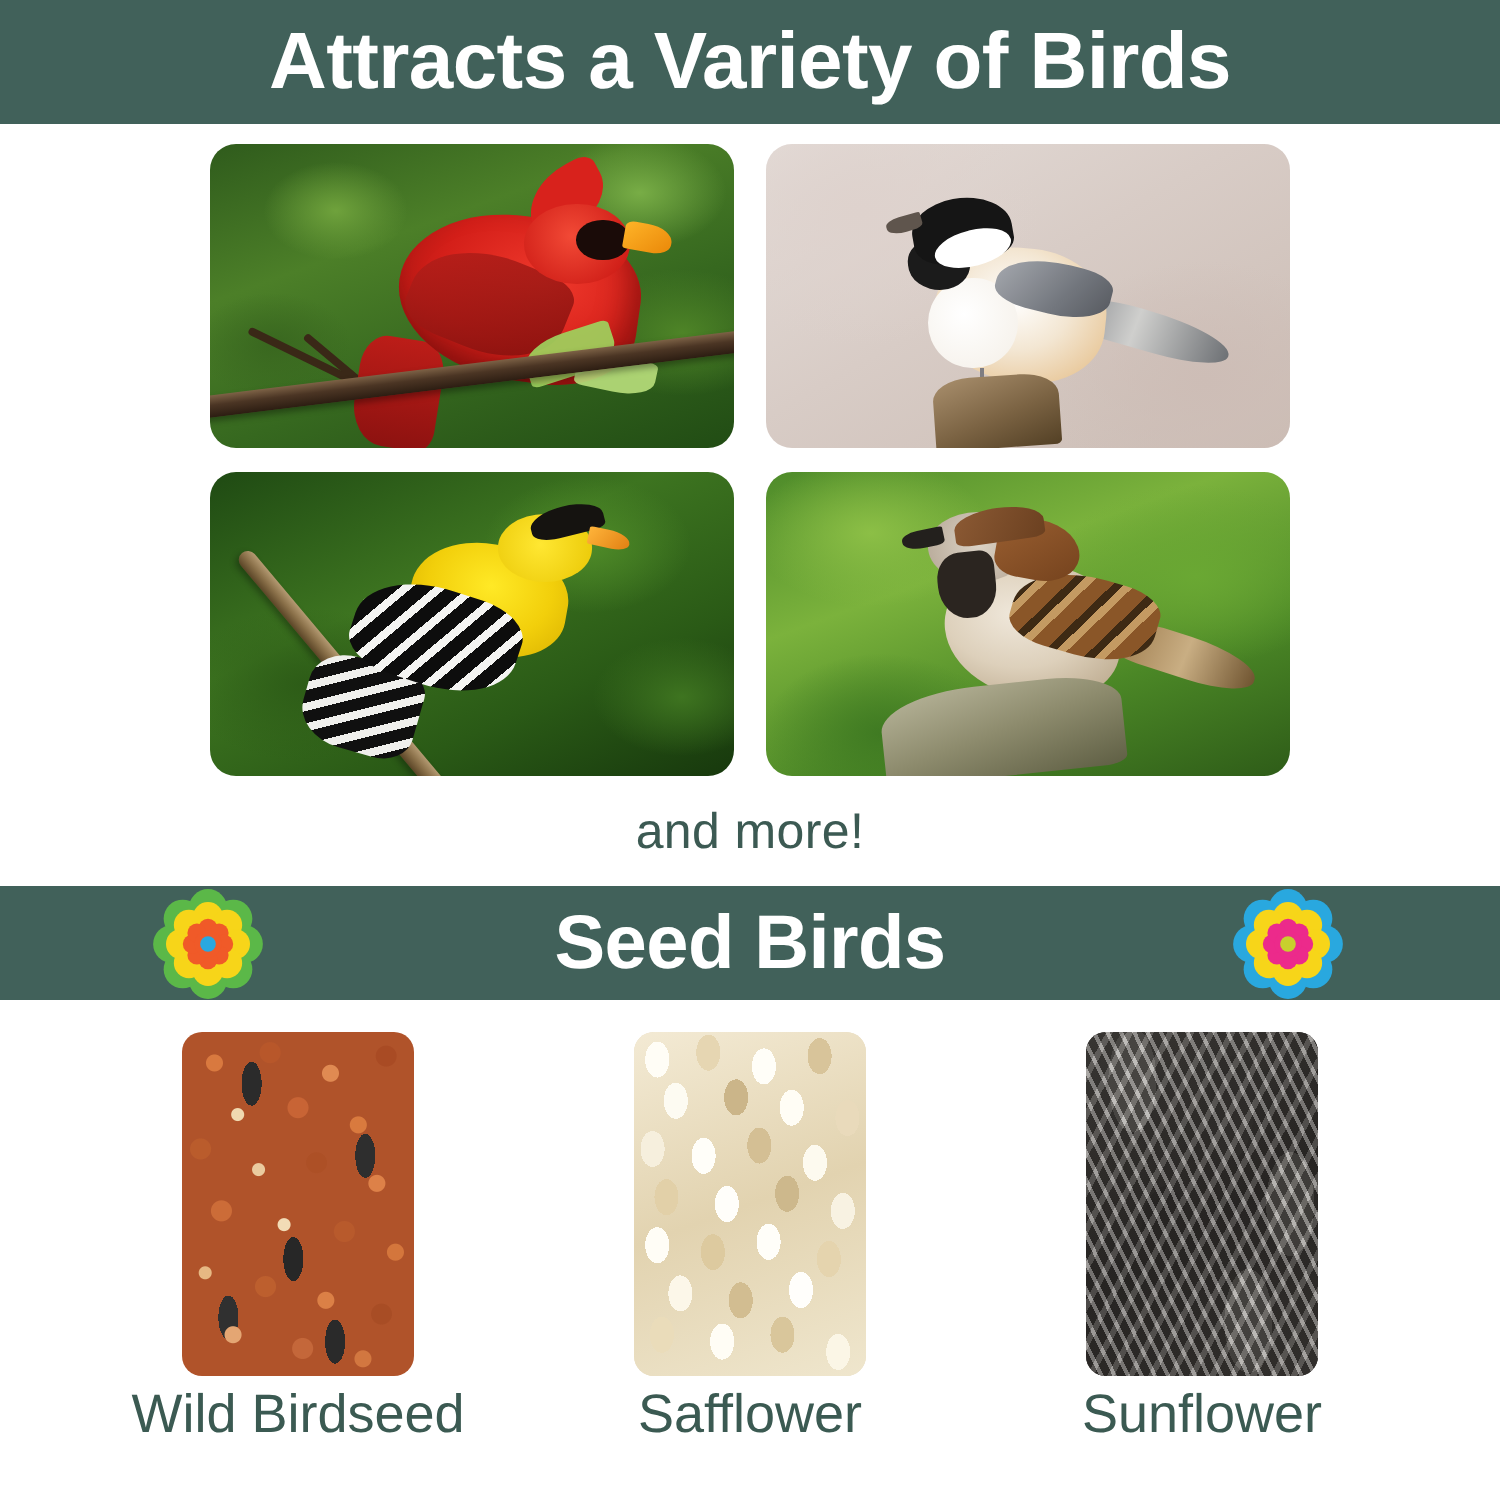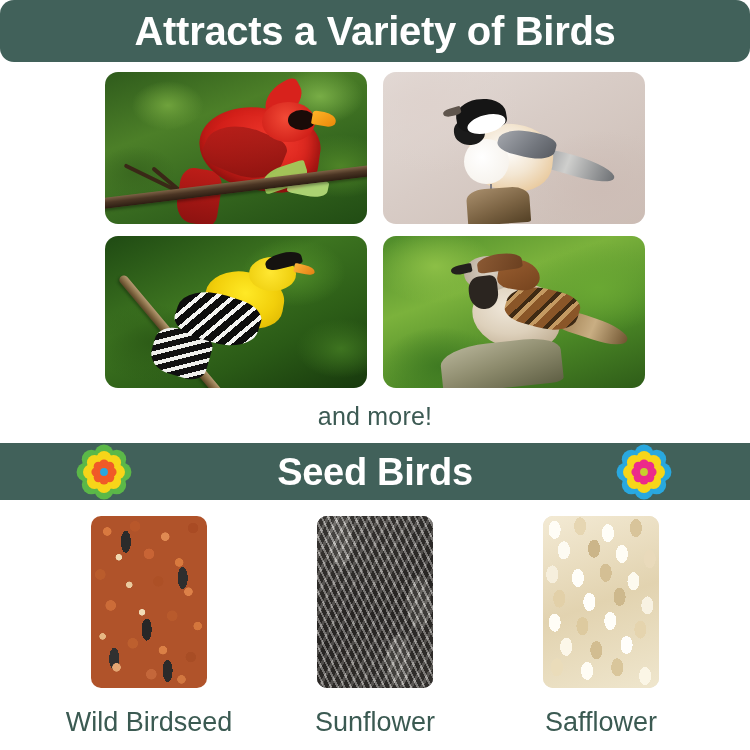--- a/index.html
+++ b/index.html
@@ -28,21 +28,20 @@
     left: 0;
     width: 750px;
     background: #41615a;
     display: flex;
     align-items: center;
     justify-content: center;
   }
   .banner-top {
     top: 0;
     height: 62px;
-    border-radius: 14px;
   }
   .banner-seed {
     top: 443px;
     height: 57px;
   }
   .banner-title {
     color: #ffffff;
     font-size: 40px;
     font-weight: bold;
     letter-spacing: -0.3px;
@@ -458,21 +457,21 @@
     align-items: center;
   }
   .seed-swatch {
     width: 116px;
     height: 172px;
     border-radius: 10px;
     overflow: hidden;
     position: relative;
   }
   .seed-label {
-    margin-top: 19px;
+    margin-top: 4px;
     color: #3b5a52;
     font-size: 27px;
     font-weight: normal;
     white-space: nowrap;
   }
 
   
   .tex-wild {
     width: 100%; height: 100%;
     background-color: #b0532a;
@@ -716,27 +715,27 @@
 
     <div class="seed-item">
       <div class="seed-swatch">
         <div class="tex-wild"></div>
       </div>
       <div class="seed-label">Wild Birdseed</div>
     </div>
 
     <div class="seed-item">
       <div class="seed-swatch">
+        <div class="tex-safflower"></div>
+      </div>
+      <div class="seed-label">Safflower</div>
+    </div>
+
+    <div class="seed-item">
+      <div class="seed-swatch">
         <div class="tex-sunflower"></div>
       </div>
       <div class="seed-label">Sunflower</div>
     </div>
 
-    <div class="seed-item">
-      <div class="seed-swatch">
-        <div class="tex-safflower"></div>
-      </div>
-      <div class="seed-label">Safflower</div>
-    </div>
-
   </div>
 
 </div>
 
 </body></html>

